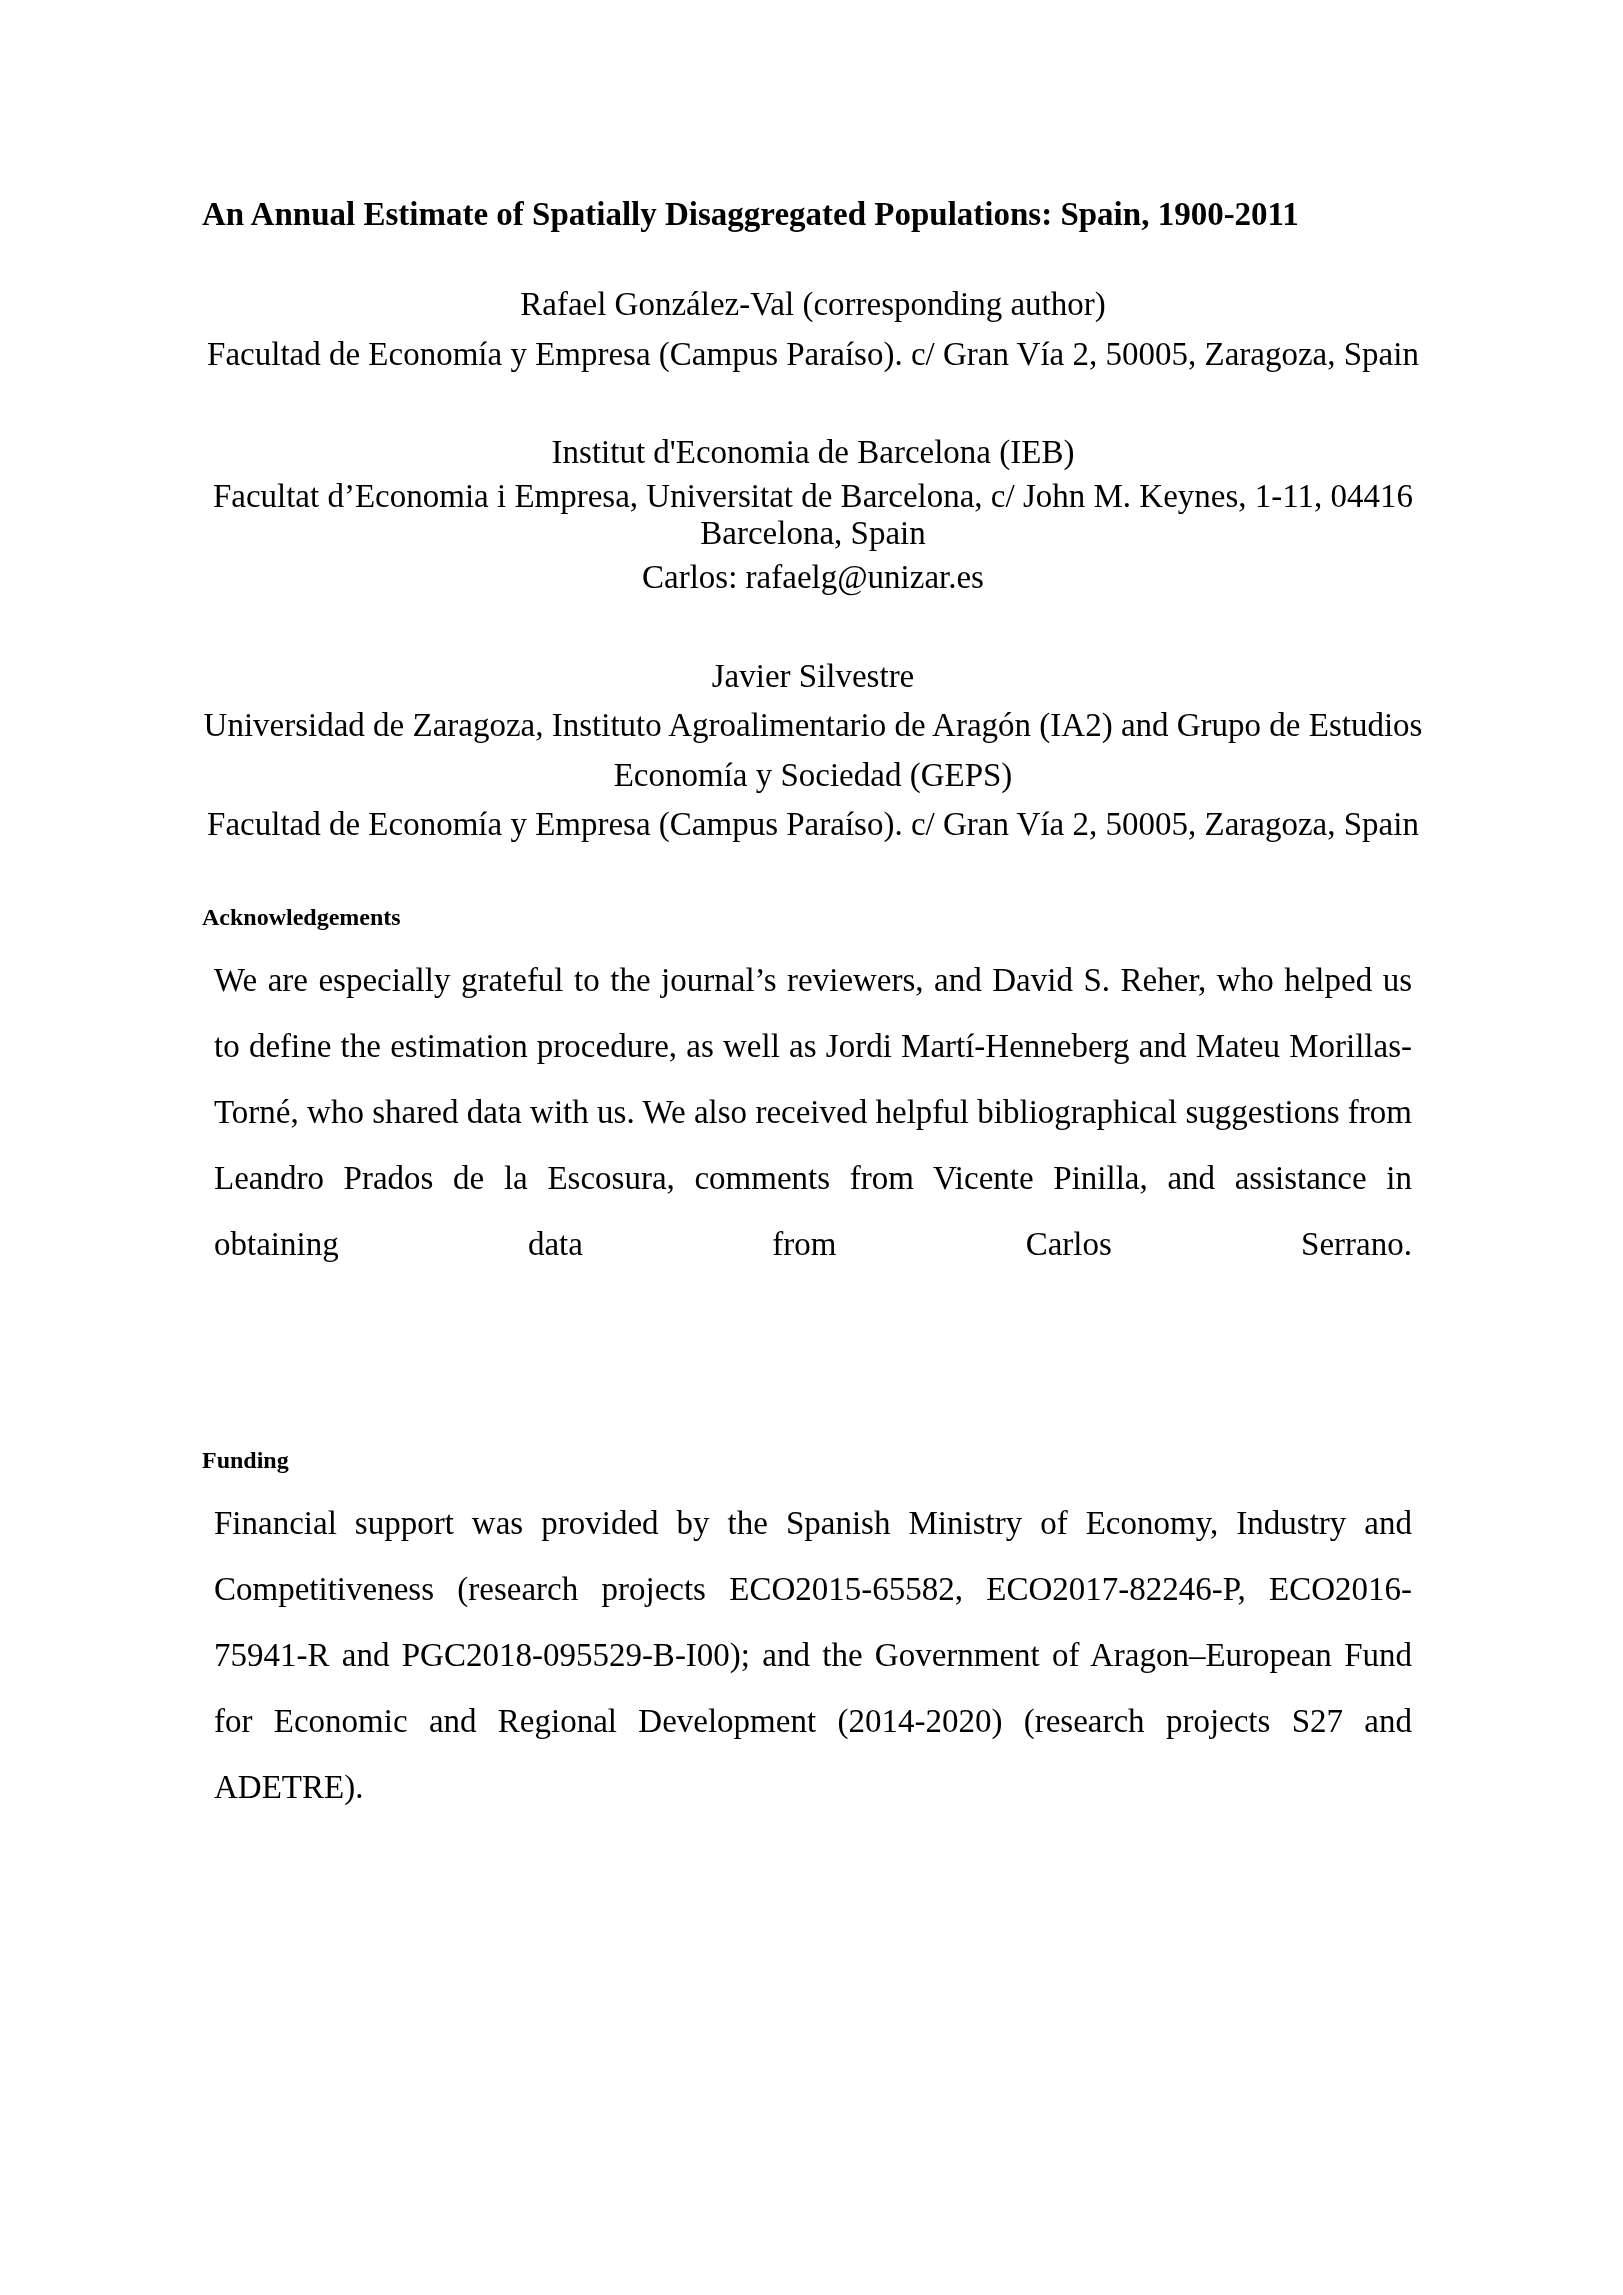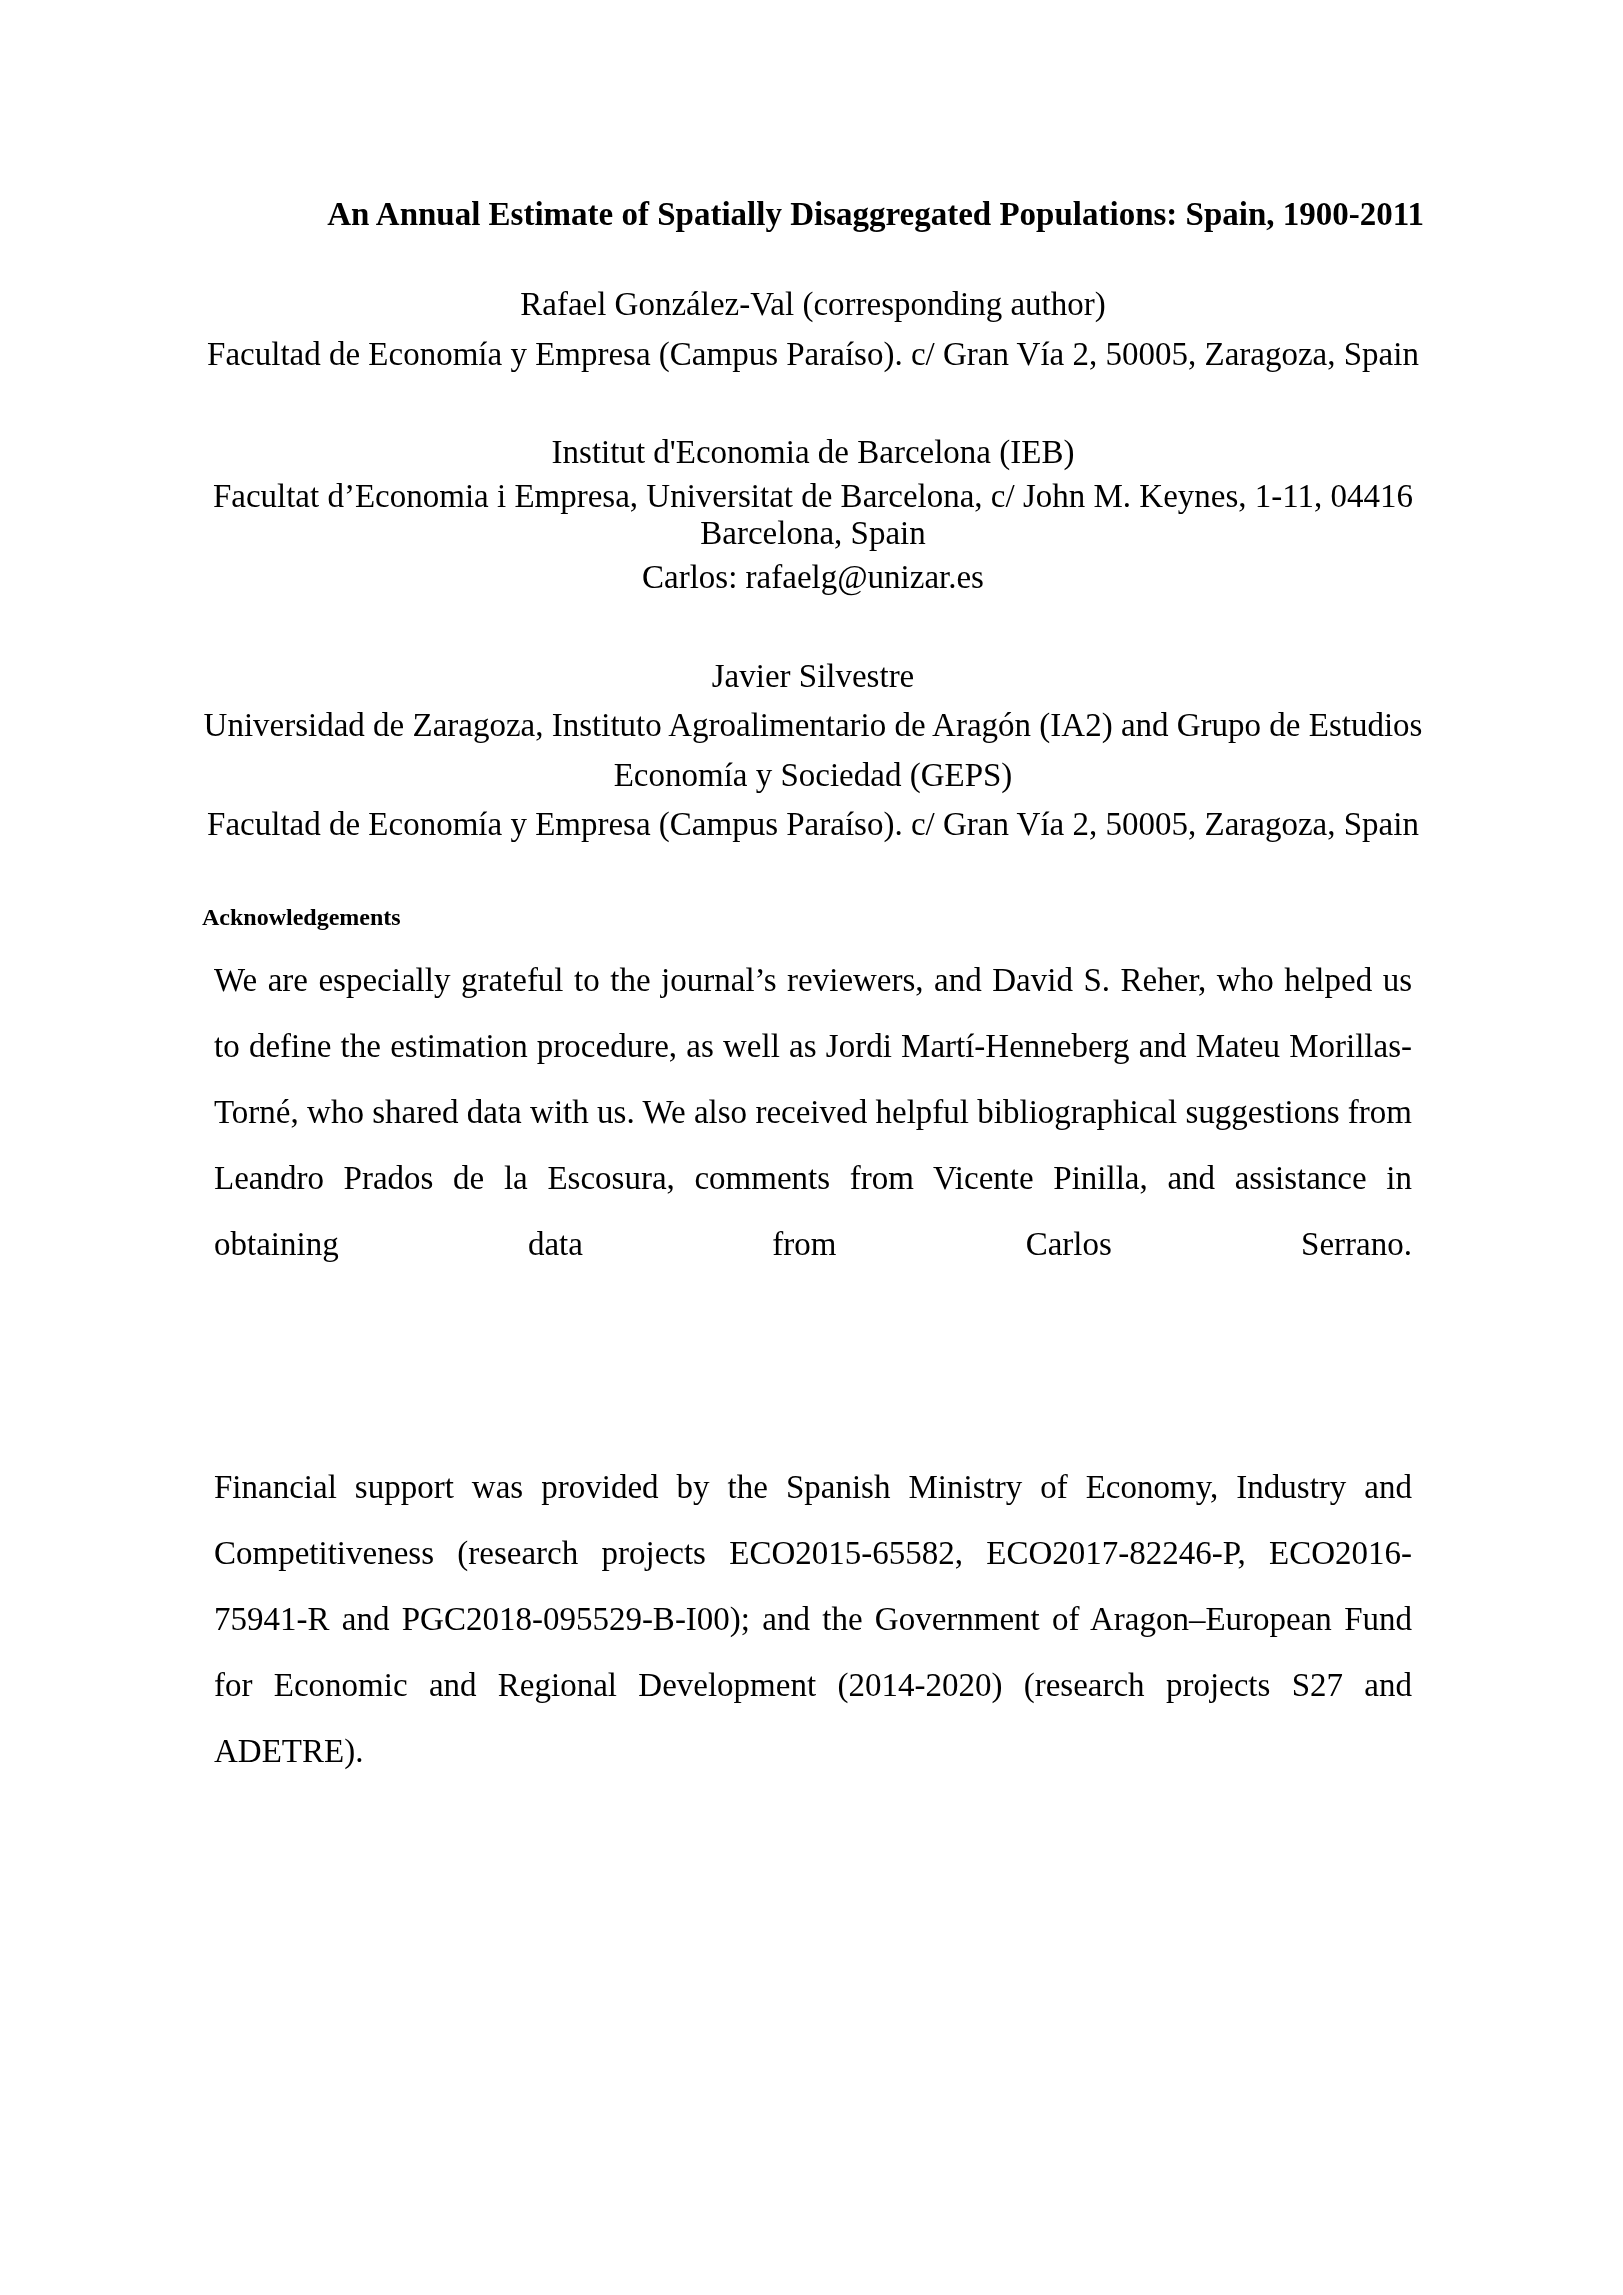--- a/index.html
+++ b/index.html
@@ -30,21 +30,21 @@
   #content {
     position: absolute;
     left: 202px;
     top: 0;
     width: 1222px;
   }
 
   .title {
     font-size: 33px;
     font-weight: bold;
-    text-align: right;
+    text-align: left;
     line-height: 1.0;
     margin-top: 198px;
     letter-spacing: 0px;
   }
 
   
   .addr-block {
     font-size: 33px;
     line-height: 1.5;
     text-align: center;
@@ -116,18 +116,19 @@
 
     <div class="gap-block"></div>
 
     <div class="section-head">Acknowledgements</div>
 
     <p class="body-par">We are especially grateful to the journal’s reviewers, and David S. Reher, who helped us to define the estimation procedure, as well as Jordi Martí-Henneberg and Mateu Morillas-Torné, who shared data with us. We also received helpful bibliographical suggestions from Leandro Prados de la Escosura, comments from Vicente Pinilla, and assistance in obtaining data from Carlos Serrano.</p>
 
     <div class="gap-block"></div>
     <div class="gap-small"></div>
 
+    <div class="section-head">Funding</div>
 
     <p class="body-par">Financial support was provided by the Spanish Ministry of Economy, Industry and Competitiveness (research projects ECO2015-65582, ECO2017-82246-P, ECO2016-75941-R and PGC2018-095529-B-I00); and the Government of Aragon–European Fund for Economic and Regional Development (2014-2020) (research projects S27 and ADETRE).</p>
 
   </div>
 </div>
 
 
 </body></html>

